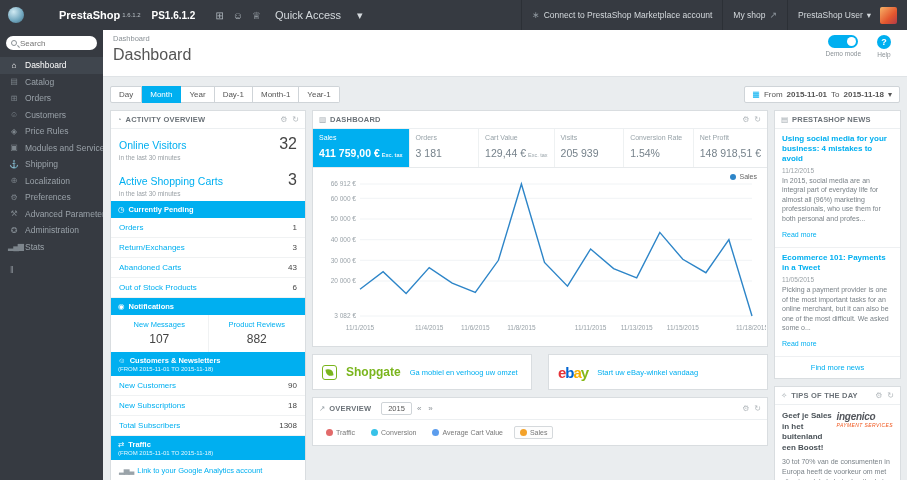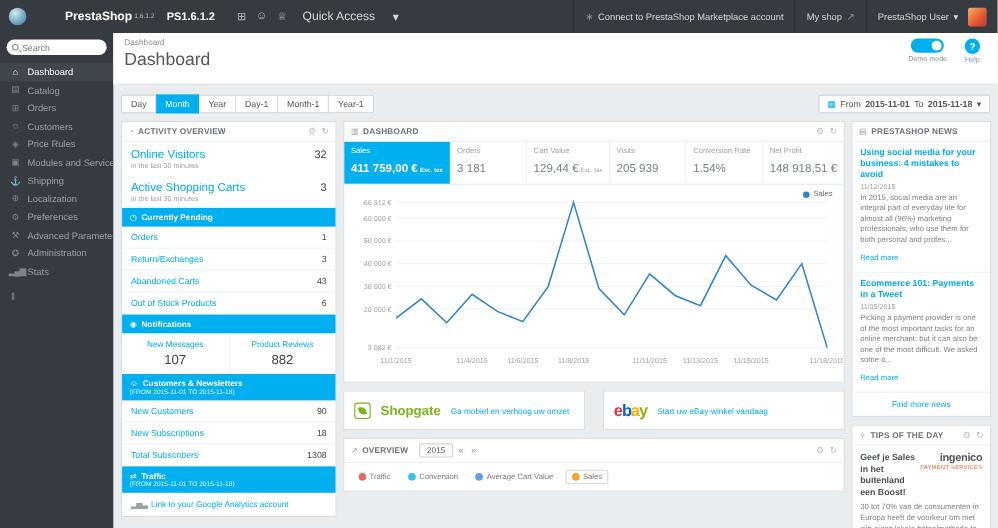--- a/index.html
+++ b/index.html
@@ -64,21 +64,21 @@
   .panel-head { display:flex; align-items:center; gap:4px; padding:4px 6px; border-bottom:1px solid #eceff1; }
   .panel-head .ph-icon { color:#9aa3a9; font-size:7.5px; }
   .panel-head .ph-title { font-size:7.5px; font-weight:bold; color:#6b7278; letter-spacing:.2px; flex:1; }
   .panel-head .ph-actions { display:flex; gap:5px; color:#b4babe; font-size:8px; }
   .panel-head .ph-actions span { cursor:pointer; }
 
   
   .stat-line { padding:6px 8px 0; }
   .stat-line .sl-row { display:flex; justify-content:space-between; align-items:baseline; }
   .sl-label { font-size:10.5px; color:var(--accent,#00aff0); cursor:pointer; }
-  .sl-value { font-size:10px; color:#444; }
+  .sl-value { font-size:16px; color:#444; }
   .sl-cap { font-size:6.5px; color:#9aa1a6; padding:1px 0 4px; }
   .section-bar { background:var(--accent,#00aff0); color:#fff; padding:4px 7px; font-size:7.5px; font-weight:bold; }
   .section-bar .sb-icon { margin-right:4px; font-weight:normal; }
   .section-sub { display:block; font-size:6px; font-weight:normal; opacity:.9; margin-top:1px; }
   .a-row { display:flex; justify-content:space-between; padding:5px 8px; border-bottom:1px solid #f0f2f3; font-size:8px; }
   .a-row .a-label { color:var(--accent,#00aff0); cursor:pointer; }
   .a-row .a-value { color:#444; }
   .notif-grid { display:flex; }
   .notif-cell { flex:1; text-align:center; padding:5px 2px 6px; }
   .notif-cell + .notif-cell { border-left:1px solid #f0f2f3; }
@@ -124,21 +124,21 @@
   .article { padding:5px 7px 6px; border-bottom:1px solid #eef0f2; }
   .art-title { font-size:8px; font-weight:bold; color:var(--accent,#00aff0); line-height:1.25; cursor:pointer; }
   .art-date { font-size:6.5px; color:#9aa1a6; margin:3px 0 2px; }
   .art-body { font-size:7px; color:#7a8288; line-height:1.35; }
   .read-more { display:inline-block; font-size:7px; color:var(--accent,#00aff0); margin-top:3px; cursor:pointer; }
   .more-news { text-align:center; padding:6px 4px; font-size:7.5px; color:var(--accent,#00aff0); cursor:pointer; }
 
   
   .tips-top { display:flex; gap:4px; padding:6px 7px 4px; align-items:flex-start; }
   .tips-headline { font-size:8px; font-weight:bold; color:#4a5258; line-height:1.3; flex:1; }
-  .ingenico { text-align:right; cursor:pointer; }
+  .ingenico { cursor:pointer;font-style:italic; }
   .ingenico .ing-main { font-size:10px; font-weight:bold; color:#53565c; letter-spacing:-.3px; }
   .ingenico .ing-sub { font-size:5px; text-transform:uppercase; letter-spacing:.4px; }
   .tips-body { font-size:7px; color:#7a8288; line-height:1.4; padding:0 7px 8px; }
 </style>
 </head>
 <body>
 
 <div class="topbar">
   <div class="brand">
     <span class="logo-circle"></span>

